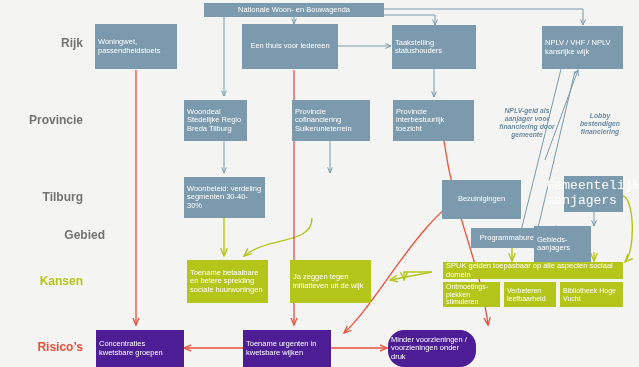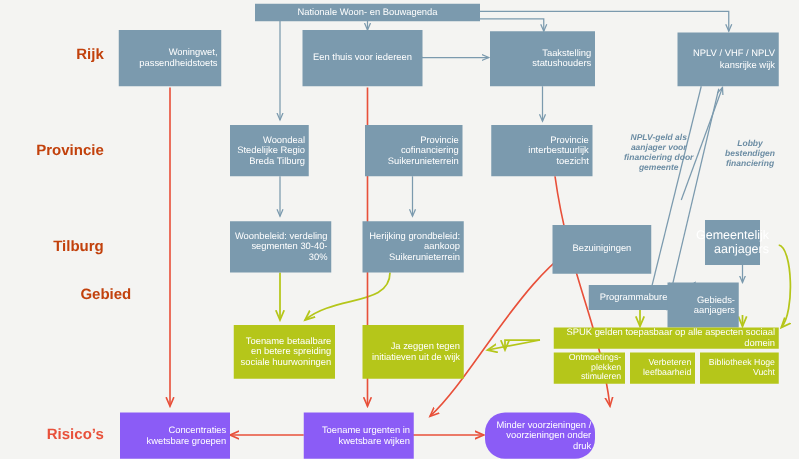--- a/index.html
+++ b/index.html
@@ -10,38 +10,38 @@
     overflow:hidden;
     position:relative;
   }
   #stage{position:absolute;left:0;top:0;width:639px;height:367px;}
   svg#wires{position:absolute;left:0;top:0;width:639px;height:367px;pointer-events:none;}
 
   .node{
     position:absolute;
     box-sizing:border-box;
     display:flex;align-items:center;justify-content:center;
-    text-align:right;
+    text-align:left;
     color:#ffffff;
     line-height:1.12;
     padding:2px 3px;
     z-index:3;
   }
   .blue{background:#7b9aae;}
   .green{background:#b5c61a;}
-  .red{background:#8b5cf6;}
+  .red{background:#4c1d95;}
 
   .rowlabel{
     position:absolute;
     font-weight:bold;
     text-align:right;
     z-index:4;
     white-space:nowrap;
   }
-  .lbl-blue{color:#c2410c;}
+  .lbl-blue{color:#737373;}
   .lbl-green{color:#b5c61a;}
   .lbl-red{color:#e8503a;}
 
   .note{
     position:absolute;
     font-style:italic;
     font-weight:bold;
     color:#6b8ca3;
     text-align:center;
     line-height:1.2;
@@ -124,45 +124,45 @@
       <path d="M243,348 L184,348" marker-end="url(#ar)"></path>
 
       <path d="M328,348 L387,348" marker-end="url(#ar)"></path>
     </g>
   </svg>
 
   <div class="rowlabel lbl-blue" style="left:8px;top:36px;width:75px;font-size:12px;">Rijk</div>
   <div class="rowlabel lbl-blue" style="left:0px;top:113px;width:83px;font-size:12px;">Provincie</div>
   <div class="rowlabel lbl-blue" style="left:0px;top:190px;width:83px;font-size:12px;">Tilburg</div>
   <div class="rowlabel lbl-blue" style="left:0px;top:228px;width:105px;font-size:12px;">Gebied</div>
+  <div class="rowlabel lbl-green" style="left:0px;top:274px;width:83px;font-size:12px;">Kansen</div>
   <div class="rowlabel lbl-red" style="left:0px;top:340px;width:83px;font-size:12px;">Risico’s</div>
 
   <div class="node blue" style="left:204px;top:3px;width:180px;height:14px;font-size:7.5px;">Nationale Woon- en Bouwagenda</div>
 
   <div class="node blue" style="left:95px;top:24px;width:82px;height:45px;font-size:7.5px;">Woningwet, passendheidstoets</div>
 
   <div class="node blue" style="left:242px;top:24px;width:96px;height:45px;font-size:7.5px;">Een thuis voor iedereen</div>
 
   <div class="node blue" style="left:392px;top:25px;width:84px;height:44px;font-size:7.5px;">Taakstelling statushouders</div>
 
   <div class="node blue" style="left:542px;top:26px;width:81px;height:43px;font-size:7.5px;">NPLV / VHF / NPLV kansrijke wijk</div>
 
   <div class="node blue" style="left:184px;top:100px;width:63px;height:41px;font-size:7.5px;">Woondeal Stedelijke Regio Breda Tilburg</div>
 
   <div class="node blue" style="left:292px;top:100px;width:78px;height:41px;font-size:7.5px;">Provincie cofinanciering Suikerunieterrein</div>
 
   <div class="node blue" style="left:393px;top:100px;width:81px;height:41px;font-size:7.5px;">Provincie interbestuurlijk toezicht</div>
 
   <div class="node blue" style="left:184px;top:177px;width:81px;height:41px;font-size:7.5px;">Woonbeleid: verdeling segmenten 30-40-30%</div>
 
-  <div class="node blue" style="left:290px;top:177px;width:81px;height:41px;font-size:7.5px;">Herijking grondbeleid: aankoop Suikerunieterrein</div>
 
   <div class="node blue" style="left:442px;top:180px;width:79px;height:39px;font-size:7.5px;">Bezuinigingen</div>
 
-  <div class="node blue" style="left:564px;top:176px;width:44px;height:36px;font-size:10px;">Gemeentelijk aanjagers</div>
+  <div class="node blue" style="left:564px;top:176px;width:59px;height:36px;font-size:13px;font-family:Liberation Mono, monospace;">Gemeentelijk aanjagers</div>
 
   <div class="node blue" style="left:471px;top:228px;width:80px;height:20px;font-size:7.5px;">Programmabureau</div>
 
   <div class="node blue" style="left:534px;top:226px;width:57px;height:36px;font-size:7.5px;">Gebieds- aanjagers</div>
 
   <div class="node green" style="left:187px;top:260px;width:81px;height:43px;font-size:7.5px;">Toename betaalbare en betere spreiding sociale huurwoningen</div>
 
   <div class="node green" style="left:290px;top:260px;width:81px;height:43px;font-size:7.5px;">Ja zeggen tegen initiatieven uit de wijk</div>
 
   <div class="node green" style="left:443px;top:262px;width:180px;height:17px;font-size:7.5px;">SPUK gelden toepasbaar op alle aspecten sociaal domein</div>

